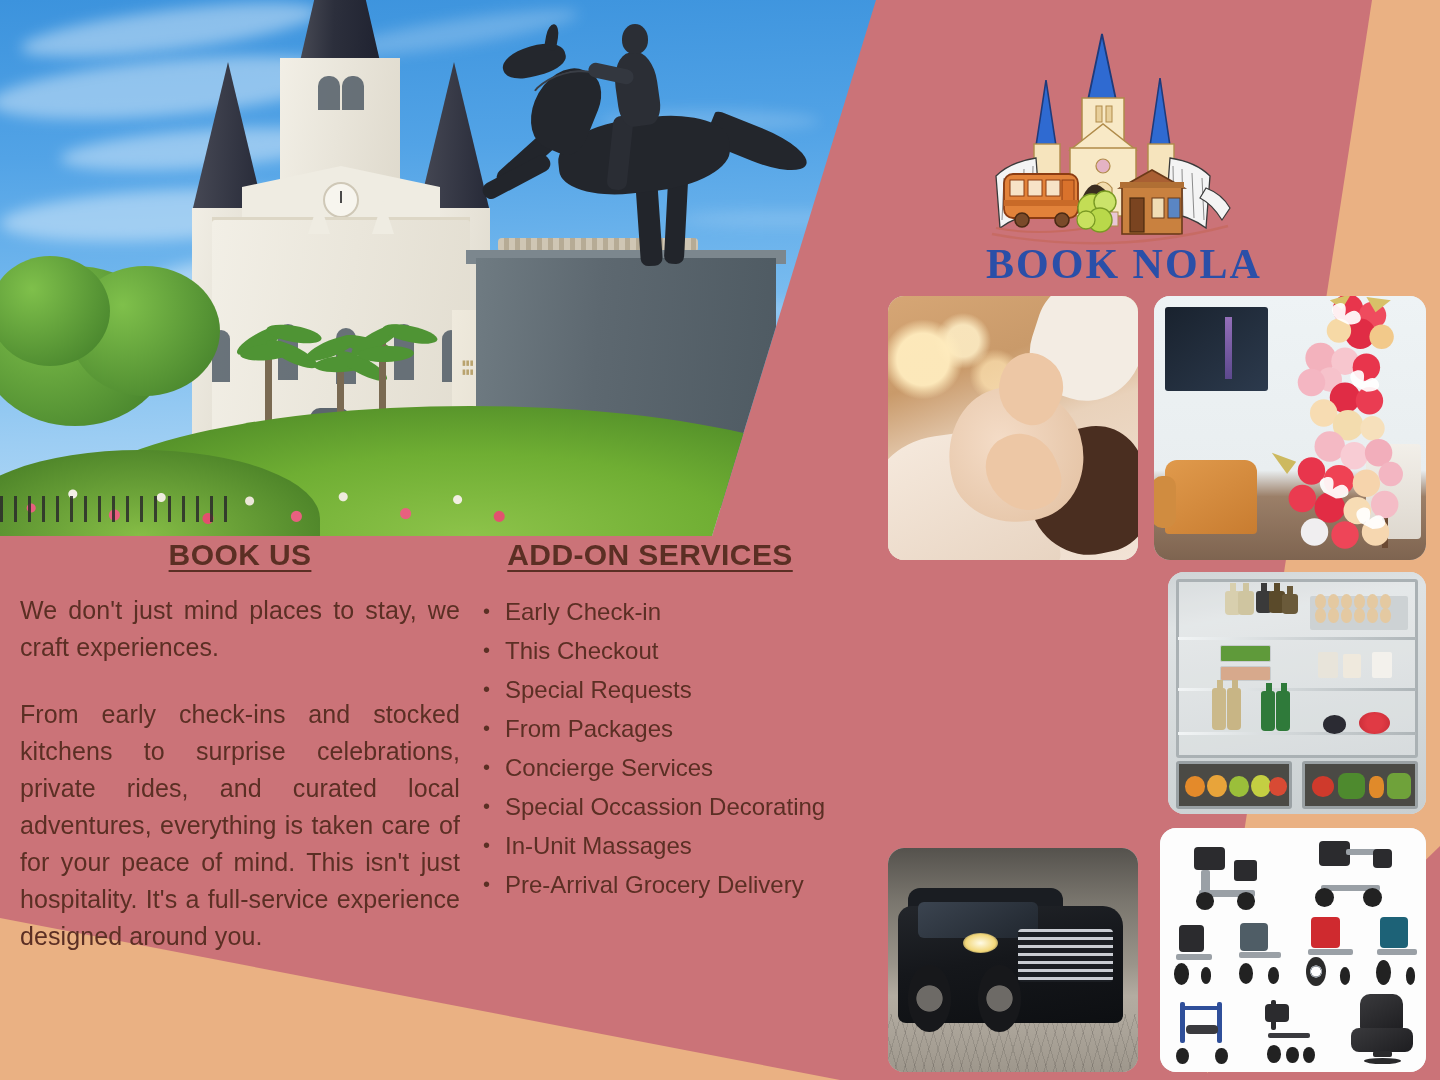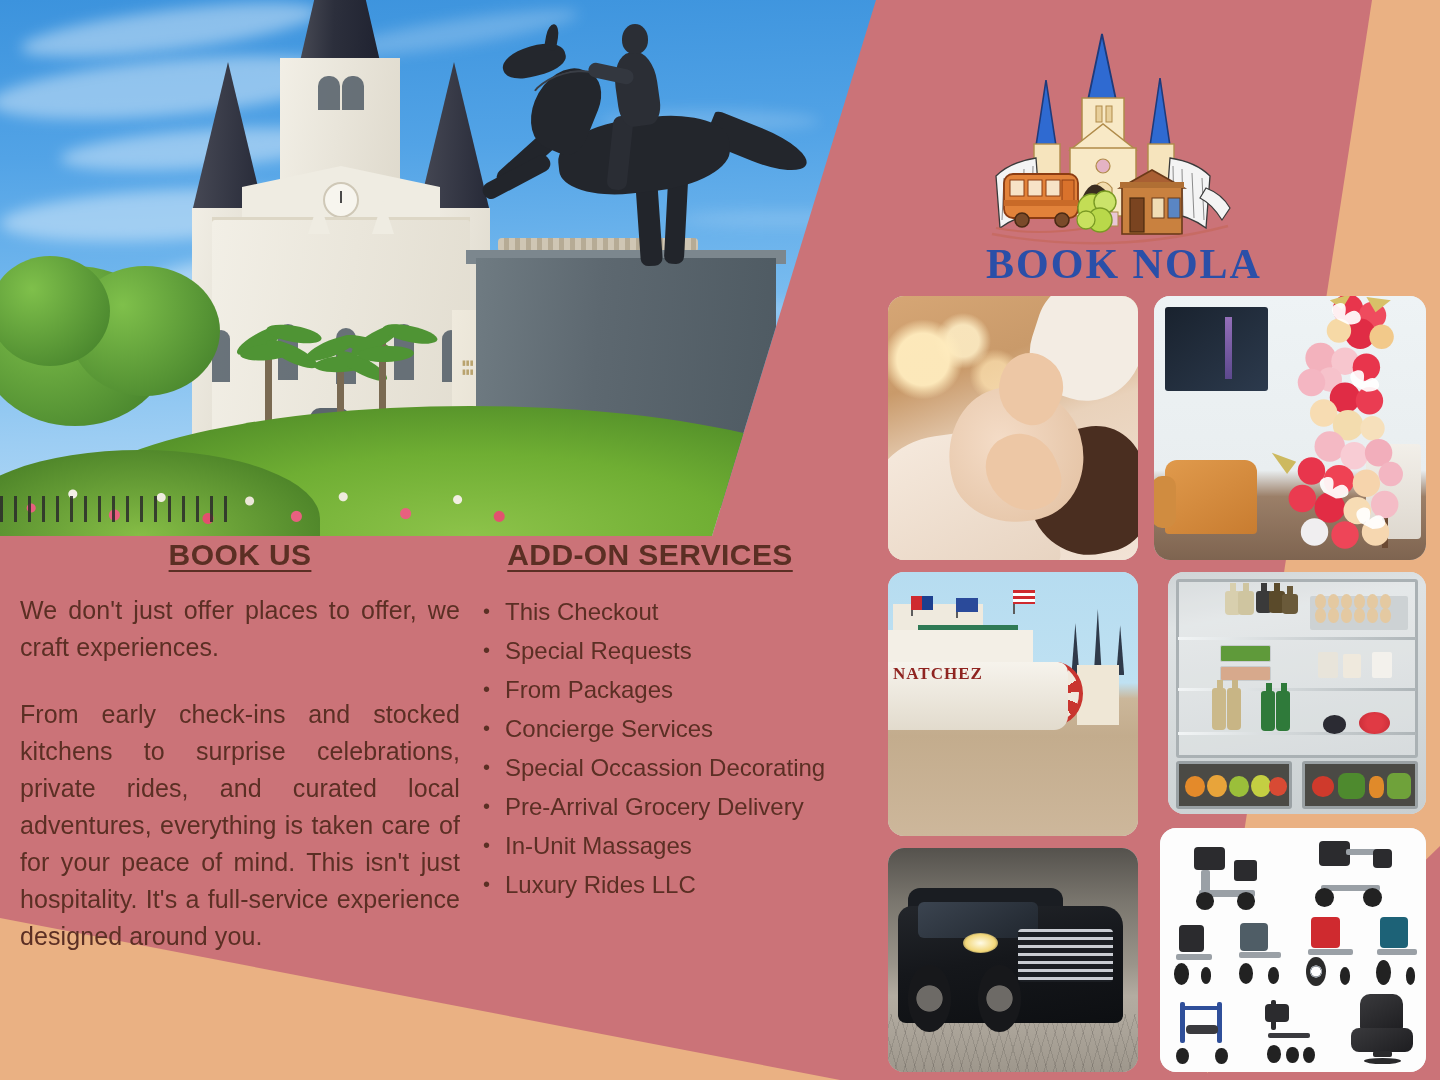--- a/index.html
+++ b/index.html
@@ -592,36 +592,36 @@
 
   <div class="hedge"></div>
   <div class="hedge2"></div>
   <div class="flowers"></div>
   <div class="railing"></div>
 </div>
 
 <div class="about-col">
   <div class="section-head">BOOK US</div>
   <div class="about-body">
-    <p>We don't just offer places to offer, we craft experiences.</p>
+    <p>We don't just mind places to stay, we craft experiences.</p>
     <p>From early check-ins and stocked kitchens to surprise celebrations, private rides, and curated local adventures, everything is taken care of for your peace of mind. This isn't just hospitality. It's a full-service experience designed around you.</p>
   </div>
 </div>
 
 <div class="addon-col">
   <div class="section-head">ADD-ON SERVICES</div>
   <ul class="addon-list">
+    <li>Early Check-in</li>
     <li>This Checkout</li>
     <li>Special Requests</li>
     <li>From Packages</li>
     <li>Concierge Services</li>
     <li>Special Occassion Decorating</li>
+    <li>In-Unit Massages</li>
     <li>Pre-Arrival Grocery Delivery</li>
-    <li>In-Unit Massages</li>
-    <li>Luxury Rides LLC</li>
   </ul>
 </div>
 
 <div class="logo">
   <svg viewBox="0 0 300 240">
 
     <path d="M62 118 L72 52 L82 118 Z" fill="#2f6ad1" stroke="#1e3a7a" stroke-width="1.6"></path>
     <rect x="60" y="116" width="26" height="72" fill="#f6e4bd" stroke="#b08b4a" stroke-width="1.4"></rect>
 
     <path d="M176 118 L186 50 L196 118 Z" fill="#2f6ad1" stroke="#1e3a7a" stroke-width="1.6"></path>
@@ -746,42 +746,20 @@
             <path d="M50 18 q-6 -8 2 -10 q6 -1 4 8 q7 -6 10 0 q2 6 -8 6 Z" fill="#fff" opacity=".92"></path>
             <path d="M62 62 q-6 -8 2 -10 q6 -1 4 8 q7 -6 10 0 q2 6 -8 6 Z" fill="#fff" opacity=".92"></path>
             <path d="M42 132 q-6 -8 2 -10 q6 -1 4 8 q7 -6 10 0 q2 6 -8 6 Z" fill="#fff" opacity=".92"></path>
             <path d="M66 152 q-6 -8 2 -10 q6 -1 4 8 q7 -6 10 0 q2 6 -8 6 Z" fill="#fff" opacity=".92"></path>
           </g>
         </svg>
       </div>
     </div>
   </div>
 
-  <div class="card c-boat">
-    <div class="ph-boat">
-      <div class="cath-mini">
-        <div class="cm-spire" style="left:12%;top:12%;height:52px;"></div>
-        <div class="cm-spire" style="left:44%;top:0%;height:66px;"></div>
-        <div class="cm-spire" style="left:76%;top:14%;height:50px;"></div>
-        <div class="cm-body"></div>
-      </div>
-      <div class="boat-top"></div>
-      <div class="boat-green"></div>
-      <div class="boat-deck"></div>
-      <div class="paddle"></div>
-      <div class="boat-hull"></div>
-      <div class="boat-name">NATCHEZ</div>
-      <div class="flagpole" style="left:9%;top:9%;height:20px;"></div>
-      <div class="flag" style="left:9%;top:9%;background:linear-gradient(90deg,#cf2a2f 50%,#1d3f8f 50%);"></div>
-      <div class="flagpole" style="left:27%;top:10%;height:20px;"></div>
-      <div class="flag" style="left:27%;top:10%;background:#2a4a9a;"></div>
-      <div class="flagpole" style="left:50%;top:7%;height:24px;"></div>
-      <div class="flag" style="left:50%;top:7%;background:repeating-linear-gradient(180deg,#cf2a2f 0 3px,#fff 3px 6px);"></div>
-    </div>
-  </div>
 
   <div class="card c-fridge">
     <div class="ph-fridge">
       <div class="fridge-cab"></div>
       <div class="shelf" style="top:27%;"></div>
       <div class="shelf" style="top:48%;"></div>
       <div class="shelf" style="top:66%;"></div>
 
       <div style="position:absolute;left:55%;top:10%;width:38%;height:14%;background:#cdd2d4;border-radius:2px;"></div>
       <div class="egg" style="left:57%;top:9%;"></div>

